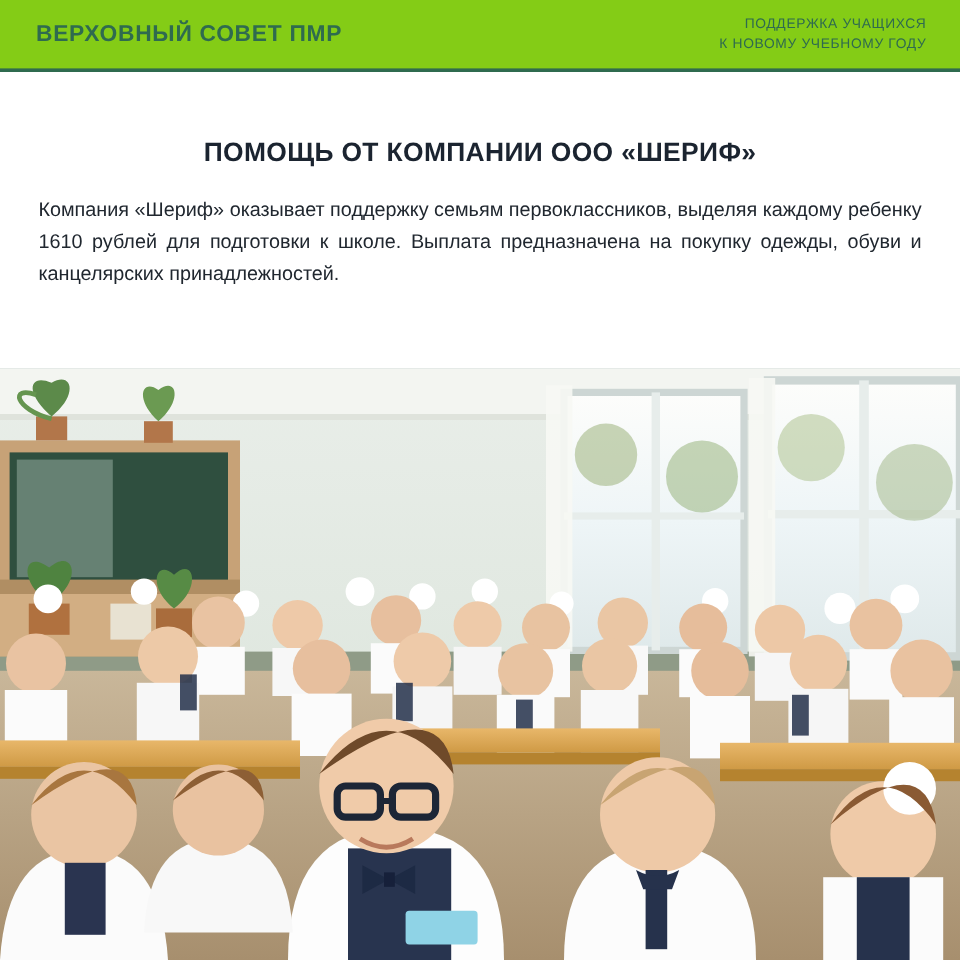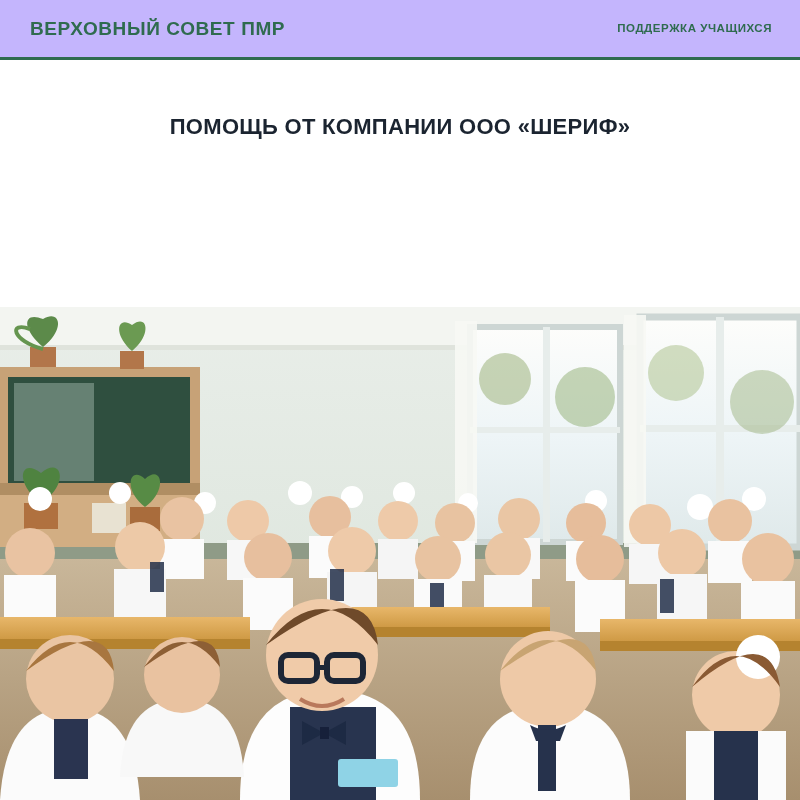--- a/index.html
+++ b/index.html
@@ -25,34 +25,34 @@
 
   
   .header {
     height: 60px;
     flex: 0 0 60px;
     display: flex;
     align-items: center;
     justify-content: space-between;
     padding: 0 28px 0 30px;
     box-sizing: border-box;
-    background: #c4b5fd;
+    background: #84cc16;
     border-bottom: 3px solid #2f6b4f;
   }
   .brand {
     font-size: 19px;
     font-weight: bold;
     letter-spacing: 0.6px;
     color: #2f6b4f;
     white-space: nowrap;
   }
   .header-right {
     text-align: right;
     font-size: 11.5px;
-    font-weight: bold;
+    font-weight: normal;
     line-height: 1.42;
     letter-spacing: 0.55px;
     color: #2f6b4f;
     white-space: nowrap;
   }
 
   
   .content {
     padding: 24px 32px 0 32px;
     box-sizing: border-box;
@@ -91,25 +91,27 @@
 </style>
 </head>
 <body>
 
 <div class="card">
 
   <div class="header">
     <div class="brand">ВЕРХОВНЫЙ СОВЕТ ПМР</div>
     <div class="header-right">
       <div>ПОДДЕРЖКА УЧАЩИХСЯ</div>
+      <div>К НОВОМУ УЧЕБНОМУ ГОДУ</div>
     </div>
   </div>
 
   <div class="content">
     <h1 class="title">ПОМОЩЬ ОТ КОМПАНИИ ООО «ШЕРИФ»</h1>
+    <p class="para">Компания «Шериф» оказывает поддержку семьям первоклассников, выделяя каждому ребенку 1610 рублей для подготовки к школе. Выплата предназначена на покупку одежды, обуви и канцелярских принадлежностей.</p>
   </div>
 
   <div class="photo">
     <svg width="800" height="493" viewBox="0 0 800 493" xmlns="http://www.w3.org/2000/svg" aria-hidden="true">
       <defs>
         <linearGradient id="wallG" x1="0" y1="0" x2="0" y2="1">
           <stop offset="0" stop-color="#e9eee9"></stop>
           <stop offset="0.55" stop-color="#dfe7df"></stop>
           <stop offset="1" stop-color="#b9c7b4"></stop>
         </linearGradient>

